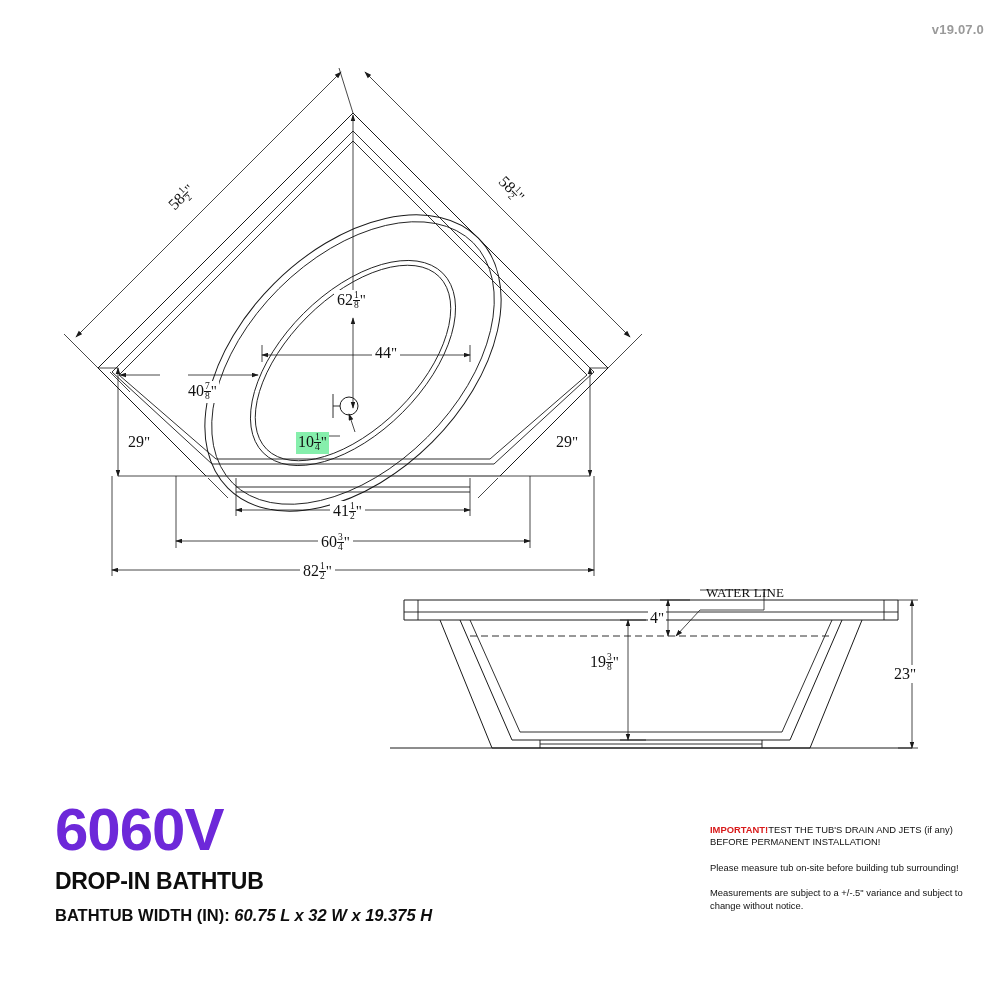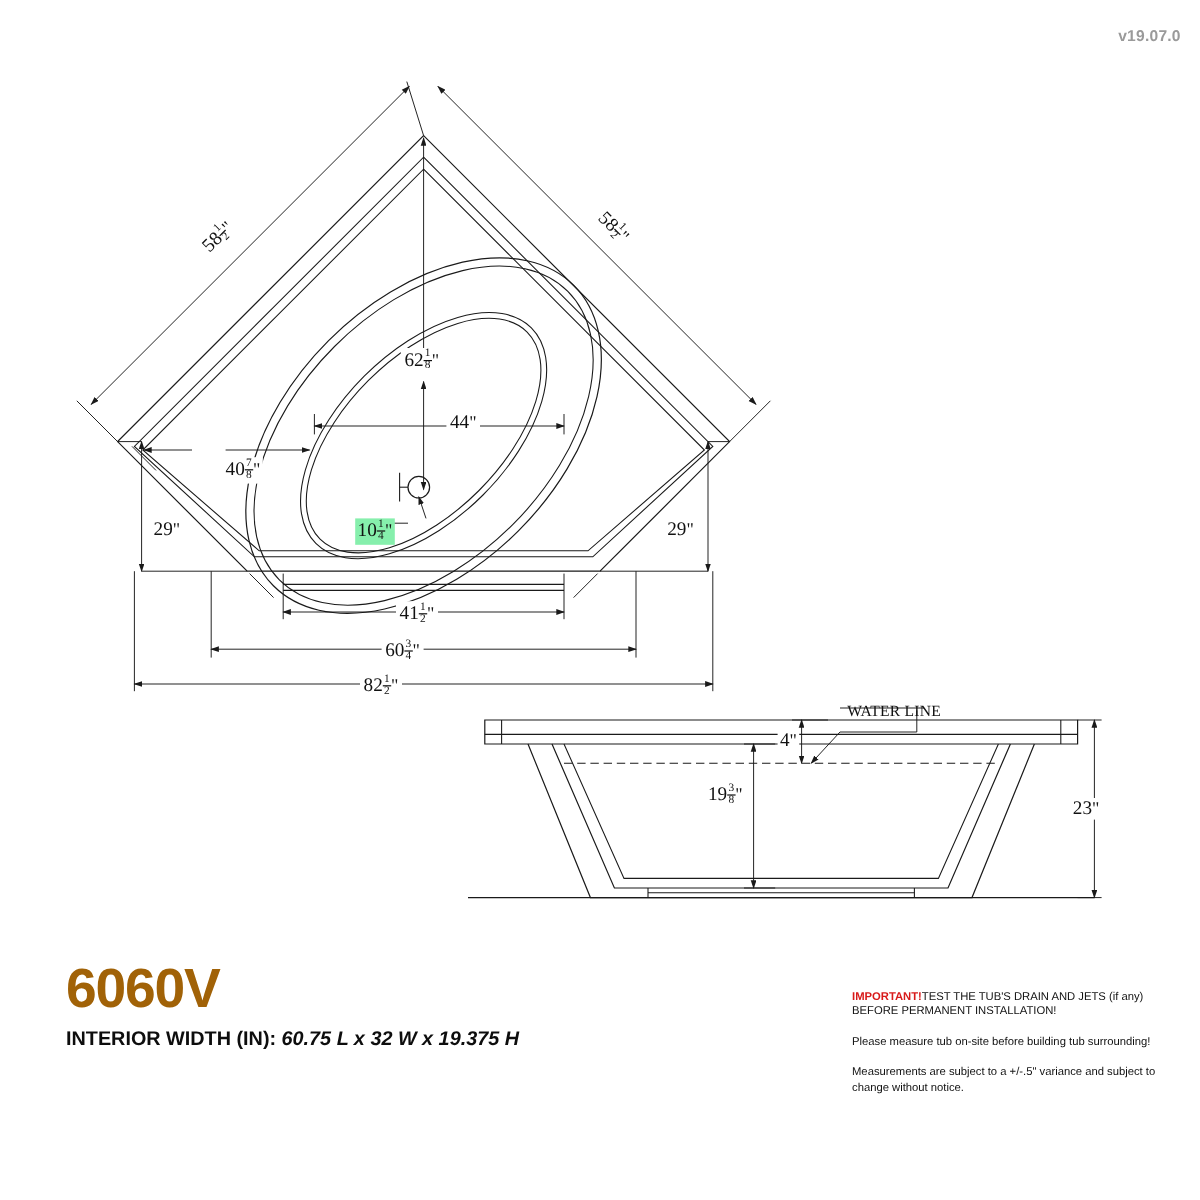--- a/index.html
+++ b/index.html
@@ -72,24 +72,24 @@
     letter-spacing: 0.2px;
     color: #111;
     white-space: nowrap;
   }
 
   
   .title-block { position: absolute; left: 55px; top: 800px; }
   .model {
     font-family: "Liberation Sans", sans-serif;
     font-weight: bold;
-    font-size: 46px;
+    font-size: 60px;
     letter-spacing: -1px;
     line-height: 1;
-    color: #a16207;
+    color: #6d28d9;
   }
   .subtitle {
     font-family: "Liberation Sans", sans-serif;
     font-weight: bold;
     font-size: 23px;
     letter-spacing: -0.3px;
     margin-top: 8px;
     color: #0d0d0d;
   }
   .specline {
@@ -294,22 +294,23 @@
   <div class="dimtxt" style="left:588px; top:652px; background:#fff; padding:1px 2px;">
     <span class="num">19</span><span class="frac"><span class="n">3</span><span class="d">8</span></span><span class="inch">"</span>
   </div>
 
   <div class="dimtxt" style="left:892px; top:665px; background:#fff; padding:1px 2px;">
     <span class="num">23</span><span class="inch">"</span>
   </div>
 
   <div class="title-block">
     <div class="model">6060V</div>
+    <div class="subtitle">DROP-IN BATHTUB</div>
     <div class="specline">
-      <span>INTERIOR WIDTH (IN):</span>
+      <span>BATHTUB WIDTH (IN):</span>
       <em>60.75 L x 32 W x 19.375 H</em>
     </div>
   </div>
 
   <div class="notes">
     <div class="note capsline">
       <span class="imp">IMPORTANT!</span><span>TEST THE TUB'S DRAIN AND JETS (if any) BEFORE PERMANENT INSTALLATION!</span>
     </div>
     <div class="note">Please measure tub on-site before building tub surrounding!</div>
     <div class="note">Measurements are subject to a +/-.5" variance and subject to change without notice.</div>

